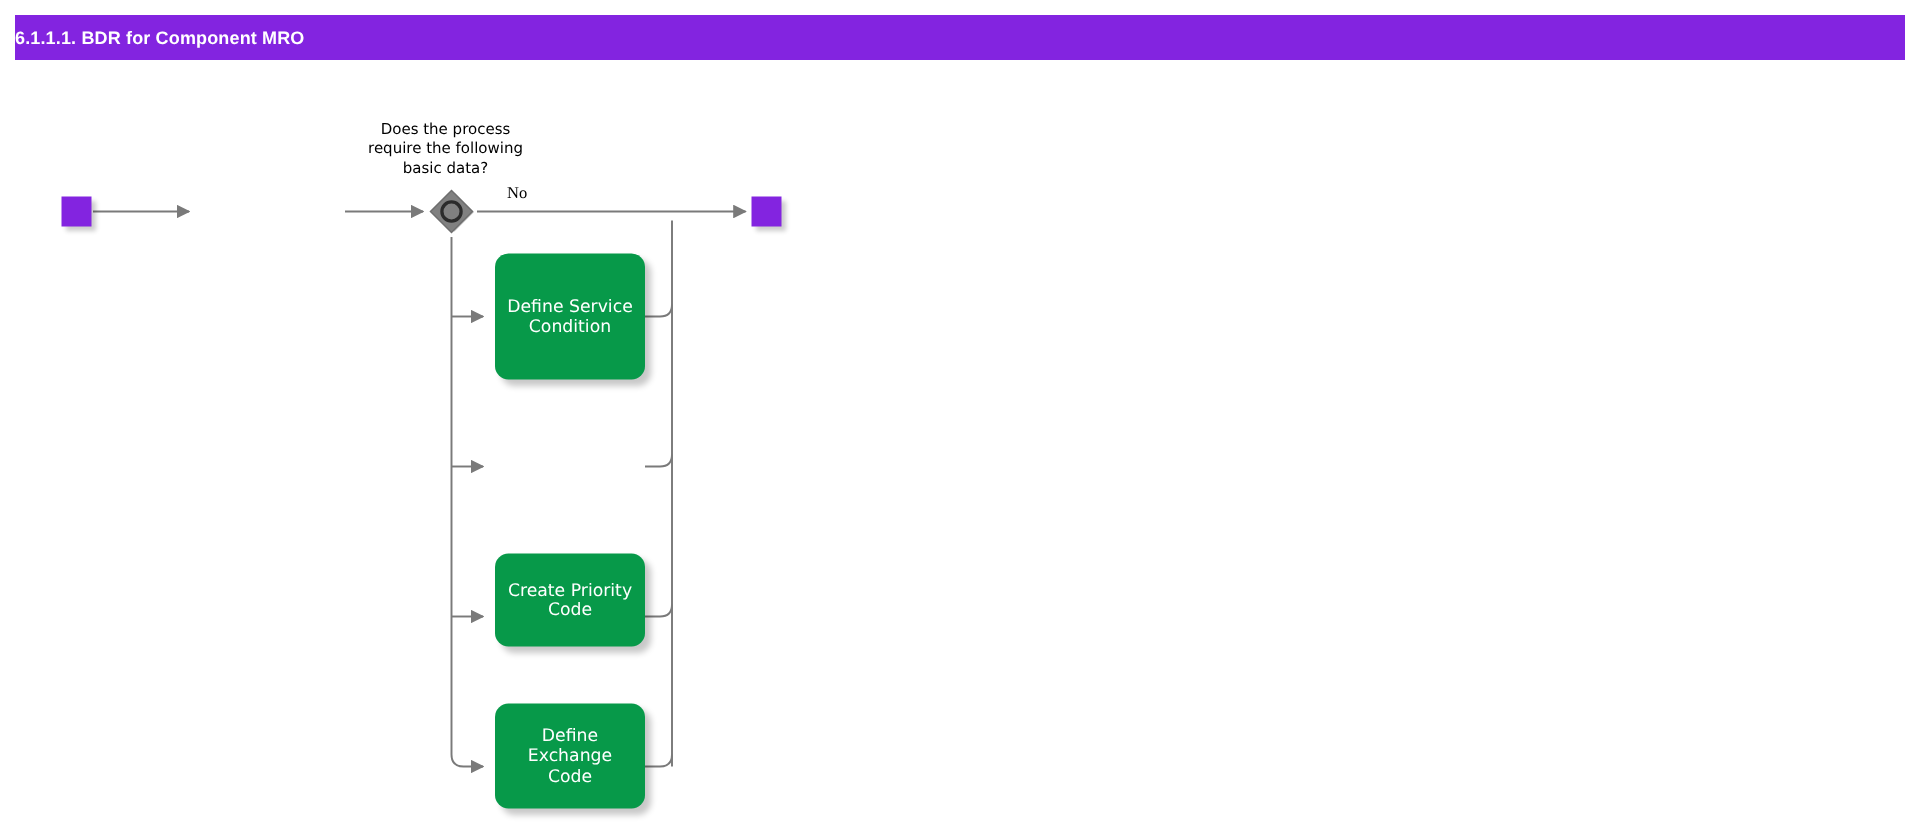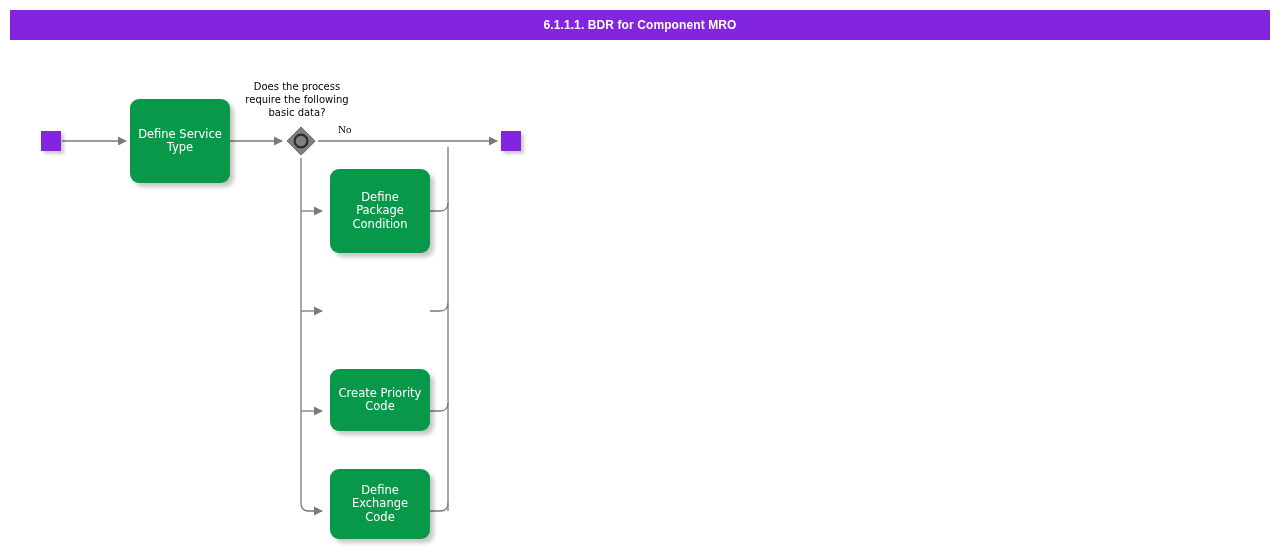--- a/index.html
+++ b/index.html
@@ -25,21 +25,20 @@
   
   .titlebar {
     position: absolute;
     left: 10px;
     top: 10px;
     width: 1260px;
     height: 30px;
     background: #8324e0;
     display: flex;
     align-items: center;
-    justify-content: center;
     box-sizing: border-box;
   }
   .titlebar .title-text {
     color: #ffffff;
     font-size: 12px;
     font-weight: bold;
     font-family: "Liberation Sans", sans-serif;
     letter-spacing: 0.1px;
     white-space: nowrap;
   }
@@ -145,43 +144,39 @@
 
       <path d="M 430 211 L 440 211 Q 448 211 448 203"></path>
       <path d="M 430 311 L 440 311 Q 448 311 448 303"></path>
       <path d="M 430 411 L 440 411 Q 448 411 448 403"></path>
       <path d="M 430 511 L 440 511 Q 448 511 448 503"></path>
     </g>
   </svg>
 
   <div class="node terminator" style="left:41px; top:131px;"></div>
 
-  <div class="node task" style="left:130px; top:99px; width:100px; height:84px;">
-    <span class="task-label">Define Service
-Type</span>
-  </div>
 
   <div class="flowtext" style="left:227px; top:80px; width:140px;">Does the process
 require the following
 basic data?</div>
 
   <div class="gateway" style="left:286px; top:126px;">
     <svg width="30" height="30" viewBox="0 0 30 30">
       <polygon points="17,2.5 30,15.5 17,28.5 4,15.5" fill="rgba(0,0,0,0.18)"></polygon>
       <polygon points="15,1 29,15 15,29 1,15" fill="#808080" stroke="#6e6e6e" stroke-width="1"></polygon>
       <circle cx="15" cy="15" r="6.4" fill="none" stroke="#2b2b2b" stroke-width="2.2"></circle>
     </svg>
   </div>
 
   <div class="edgelabel" style="left:338px; top:123px;">No</div>
 
   <div class="node terminator" style="left:501px; top:131px;"></div>
 
   <div class="node task" style="left:330px; top:169px; width:100px; height:84px;">
-    <span class="task-label">Define Package
+    <span class="task-label">Define Service
 Condition</span>
   </div>
 
 
   <div class="node task" style="left:330px; top:369px; width:100px; height:62px;">
     <span class="task-label">Create Priority
 Code</span>
   </div>
 
   <div class="node task" style="left:330px; top:469px; width:100px; height:70px;">

